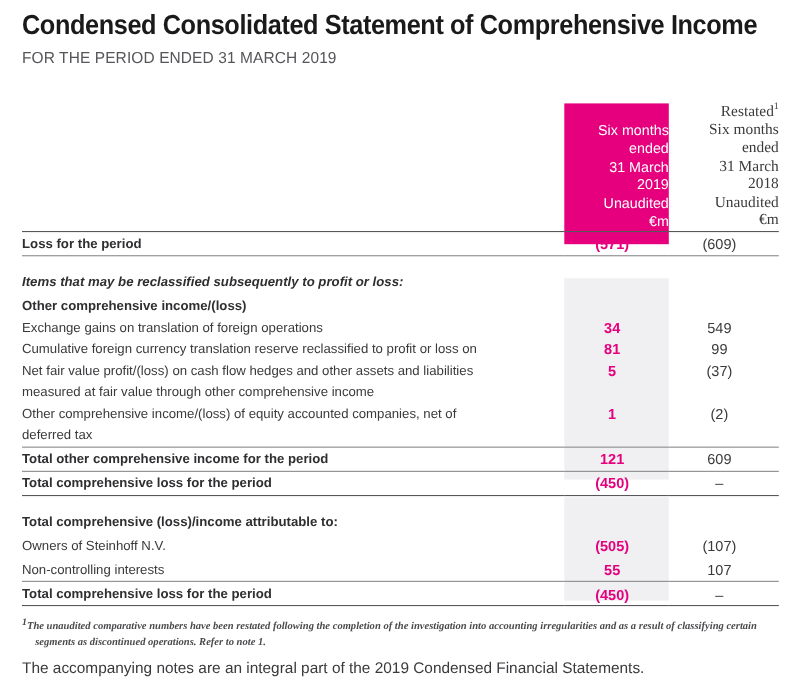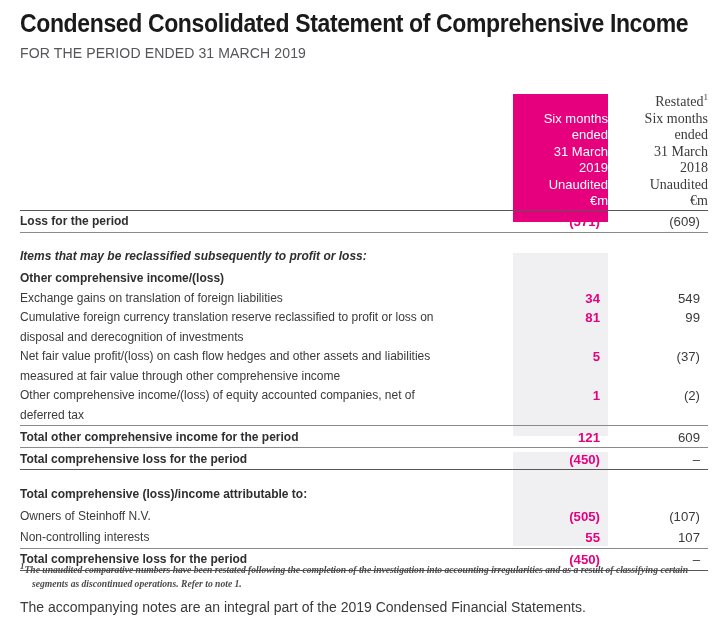--- a/index.html
+++ b/index.html
@@ -115,21 +115,21 @@
     line-height: 19.5px;
     color: #3a3a3c;
     padding-right: 10px;
   }
   .lbl.bold   { font-weight: bold; color: #2f2f31; }
   .lbl.italic { font-style: italic; font-weight: bold; color: #2f2f31; }
 
   .num {
     font-size: 13.2px;
     line-height: 19.5px;
-    text-align: right;
+    text-align: center;
   }
   .num.cur  { color: #E6007E; font-weight: bold; padding-right: 8px; }
   .num.prev { color: #3a3a3c; padding-right: 8px; }
 
   tr.r { height: 19.5px; }
   tr.r.tall { height: 22px; }
   tr.spacer td { height: 12px; font-size: 0; line-height: 0; }
 
   
   .rule-top td    { border-top: 1.6px solid #58585b; }
@@ -218,34 +218,29 @@
       <td class="num prev"></td>
     </tr>
 
     <tr class="r tall">
       <td class="lbl bold">Other comprehensive income/(loss)</td>
       <td class="num cur"></td>
       <td class="num prev"></td>
     </tr>
 
     <tr class="r">
-      <td class="lbl">Exchange gains on translation of foreign liabilities</td>
+      <td class="lbl">Exchange gains on translation of foreign operations</td>
       <td class="num cur">34</td>
       <td class="num prev">549</td>
     </tr>
 
     <tr class="r">
       <td class="lbl">Cumulative foreign currency translation reserve reclassified to profit or loss on</td>
       <td class="num cur">81</td>
       <td class="num prev">99</td>
-    </tr>
-    <tr class="r">
-      <td class="lbl">disposal and derecognition of investments</td>
-      <td class="num cur"></td>
-      <td class="num prev"></td>
     </tr>
 
     <tr class="r">
       <td class="lbl">Net fair value profit/(loss) on cash flow hedges and other assets and liabilities</td>
       <td class="num cur">5</td>
       <td class="num prev">(37)</td>
     </tr>
     <tr class="r">
       <td class="lbl">measured at fair value through other comprehensive income</td>
       <td class="num cur"></td>

